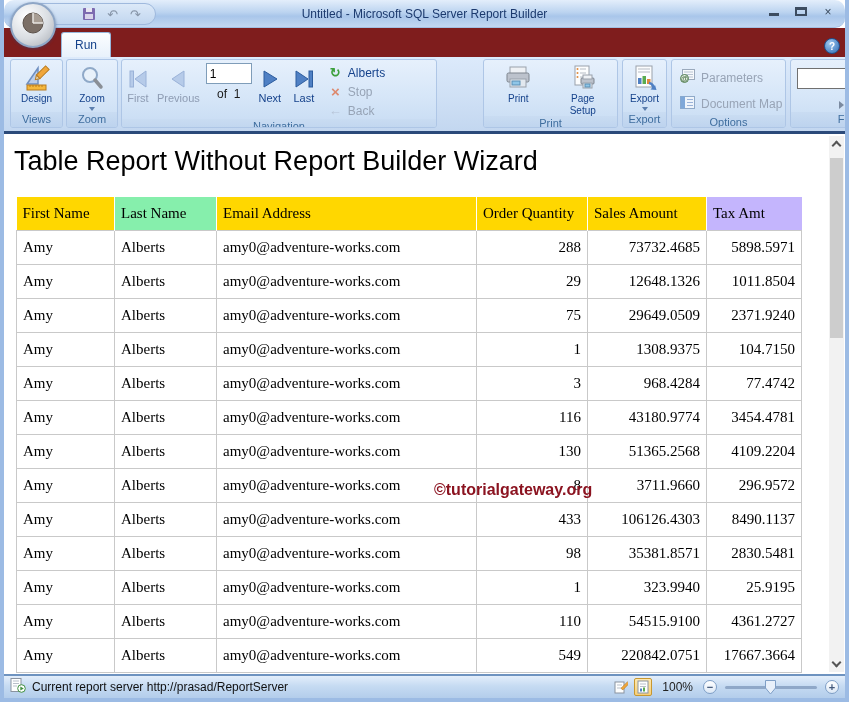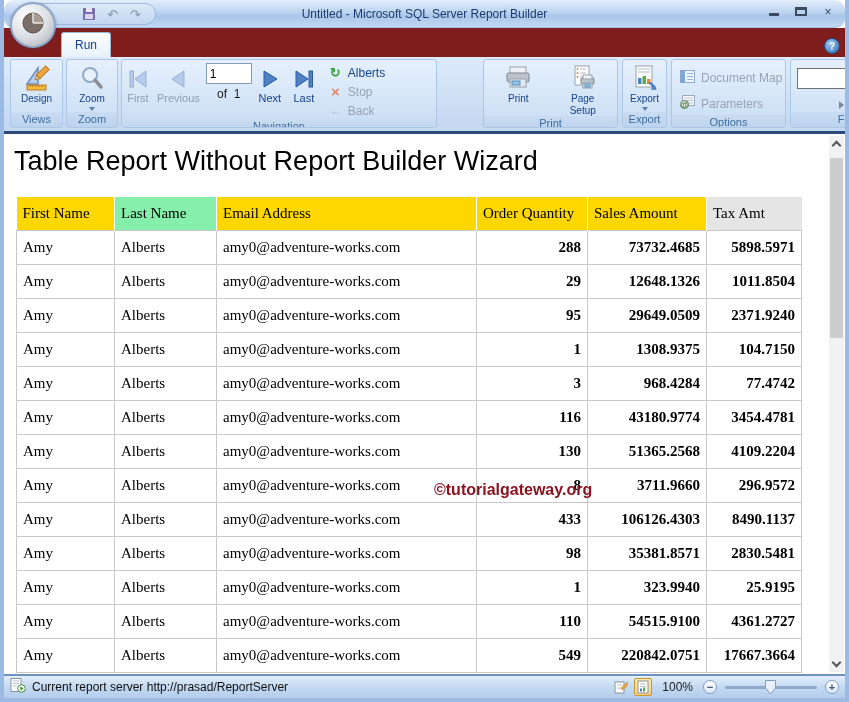--- a/index.html
+++ b/index.html
@@ -96,21 +96,21 @@
   .ribbon-sep { position:absolute; left:0; right:0; top:131px; height:3px; background:#2b4a7a; }
   
   .report { position:absolute; left:0; top:134px; right:0; height:540px; background:#fff; overflow:hidden; }
   .report-title { position:absolute; left:10px; top:12px; font-size:27px; color:#000; letter-spacing:0; }
   table.rpt { position:absolute; left:12px; top:63px; border-collapse:collapse; table-layout:fixed;
     font-family:"Liberation Serif", serif; font-size:15px; color:#000; }
   table.rpt th { font-weight:normal; text-align:left; height:33px; padding:2px 6px;
     border-left:1px solid #ffffff; white-space:nowrap; overflow:hidden; }
   table.rpt th:first-child { border-left:none; }
   table.rpt td { height:34px; border:1px solid #c9c9c9; padding:2px 6px; white-space:nowrap; overflow:hidden; background:#fff; }
-  table.rpt td.num { text-align:right;font-weight:bold; }
+  table.rpt td.num { text-align:right; }
   .watermark { position:absolute; left:430px; top:347px; font-size:16px; font-weight:bold; z-index:5; }
   
   .vscroll { position:absolute; right:1px; top:2px; bottom:2px; width:15px; background:#f2f2f2; }
   .vs-thumb { position:absolute; left:1px; right:1px; top:22px; height:180px; background:#cdcdcd; }
   .chev { width:7px; height:7px; border-left:2px solid #555; border-top:2px solid #555; position:absolute; left:4px; }
   .chev.up { transform:rotate(45deg); top:6px; }
   .chev.down { transform:rotate(225deg); bottom:6px; }
   
   .statusbar { position:absolute; left:0; right:0; top:674px; height:24px;
     background:linear-gradient(#e3eefb,#c6dbf2 45%,#b3cdeb);
@@ -316,38 +316,38 @@
         </div>
       </div>
       <div class="rgroup-label">Export</div>
     </div>
 
     <div class="rgroup" style="left:667px; width:115px;">
       <div class="rgroup-body">
         <div class="opt-stack">
           <div class="optrow">
             <span>
-              <svg width="15" height="13" viewBox="0 0 15 13">
-                <rect x="0.5" y="0.5" width="14" height="12" fill="#eef4fb" stroke="#8fa9c8"></rect>
-                <rect x="0.5" y="0.5" width="4.5" height="12" fill="#7ea7d8"></rect>
-                <path d="M7 3.5 h6 M7 6.5 h6 M7 9.5 h6" stroke="#9ab2d8" stroke-width="1.2"></path>
-              </svg>
-            </span>
-            <span class="optlabel">Document Map</span>
-          </div>
-          <div class="optrow">
-            <span>
               <svg width="15" height="14" viewBox="0 0 15 14">
                 <rect x="2.5" y="0.5" width="12" height="10" fill="#f6f9fc" stroke="#9aa9bc"></rect>
                 <path d="M4 3 h9 M4 5.5 h9 M4 8 h9" stroke="#b9c4d2" stroke-width="1"></path>
                 <circle cx="4.5" cy="9.5" r="4" fill="#e9f2e6" stroke="#4e7d4e"></circle>
                 <text x="4.5" y="12" font-size="7" text-anchor="middle" fill="#2f5c2f" font-family="sans-serif">@</text>
               </svg>
             </span>
             <span class="optlabel">Parameters</span>
+          </div>
+          <div class="optrow">
+            <span>
+              <svg width="15" height="13" viewBox="0 0 15 13">
+                <rect x="0.5" y="0.5" width="14" height="12" fill="#eef4fb" stroke="#8fa9c8"></rect>
+                <rect x="0.5" y="0.5" width="4.5" height="12" fill="#7ea7d8"></rect>
+                <path d="M7 3.5 h6 M7 6.5 h6 M7 9.5 h6" stroke="#9ab2d8" stroke-width="1.2"></path>
+              </svg>
+            </span>
+            <span class="optlabel">Document Map</span>
           </div>
         </div>
       </div>
       <div class="rgroup-label">Options</div>
     </div>
 
     <div class="rgroup" style="left:786px; width:62px;">
       <div class="rgroup-body" style="position:relative;">
         <input class="find-input" value="" style="">
       </div>
@@ -371,21 +371,21 @@
           <col style="width:119px">
           <col style="width:95px">
       </colgroup>
       <thead>
         <tr>
             <th style="background: rgb(255, 215, 0);">First Name</th>
             <th style="background: #86efac;">Last Name</th>
             <th style="background: rgb(255, 215, 0);">Email Address</th>
             <th style="background: rgb(255, 215, 0);">Order Quantity</th>
             <th style="background: rgb(255, 215, 0);">Sales Amount</th>
-            <th style="background: #e5e5e5;">Tax Amt</th>
+            <th style="background: #c4b5fd;">Tax Amt</th>
           </tr>
       </thead>
       <tbody>
           <tr>
     <td>Amy</td>
     <td>Alberts</td>
     <td>amy0@adventure-works.com</td>
     <td class="num">288</td>
     <td class="num">73732.4685</td>
     <td class="num">5898.5971</td>
@@ -395,21 +395,21 @@
     <td>Alberts</td>
     <td>amy0@adventure-works.com</td>
     <td class="num">29</td>
     <td class="num">12648.1326</td>
     <td class="num">1011.8504</td>
   </tr>
           <tr>
     <td>Amy</td>
     <td>Alberts</td>
     <td>amy0@adventure-works.com</td>
-    <td class="num">95</td>
+    <td class="num">75</td>
     <td class="num">29649.0509</td>
     <td class="num">2371.9240</td>
   </tr>
           <tr>
     <td>Amy</td>
     <td>Alberts</td>
     <td>amy0@adventure-works.com</td>
     <td class="num">1</td>
     <td class="num">1308.9375</td>
     <td class="num">104.7150</td>

